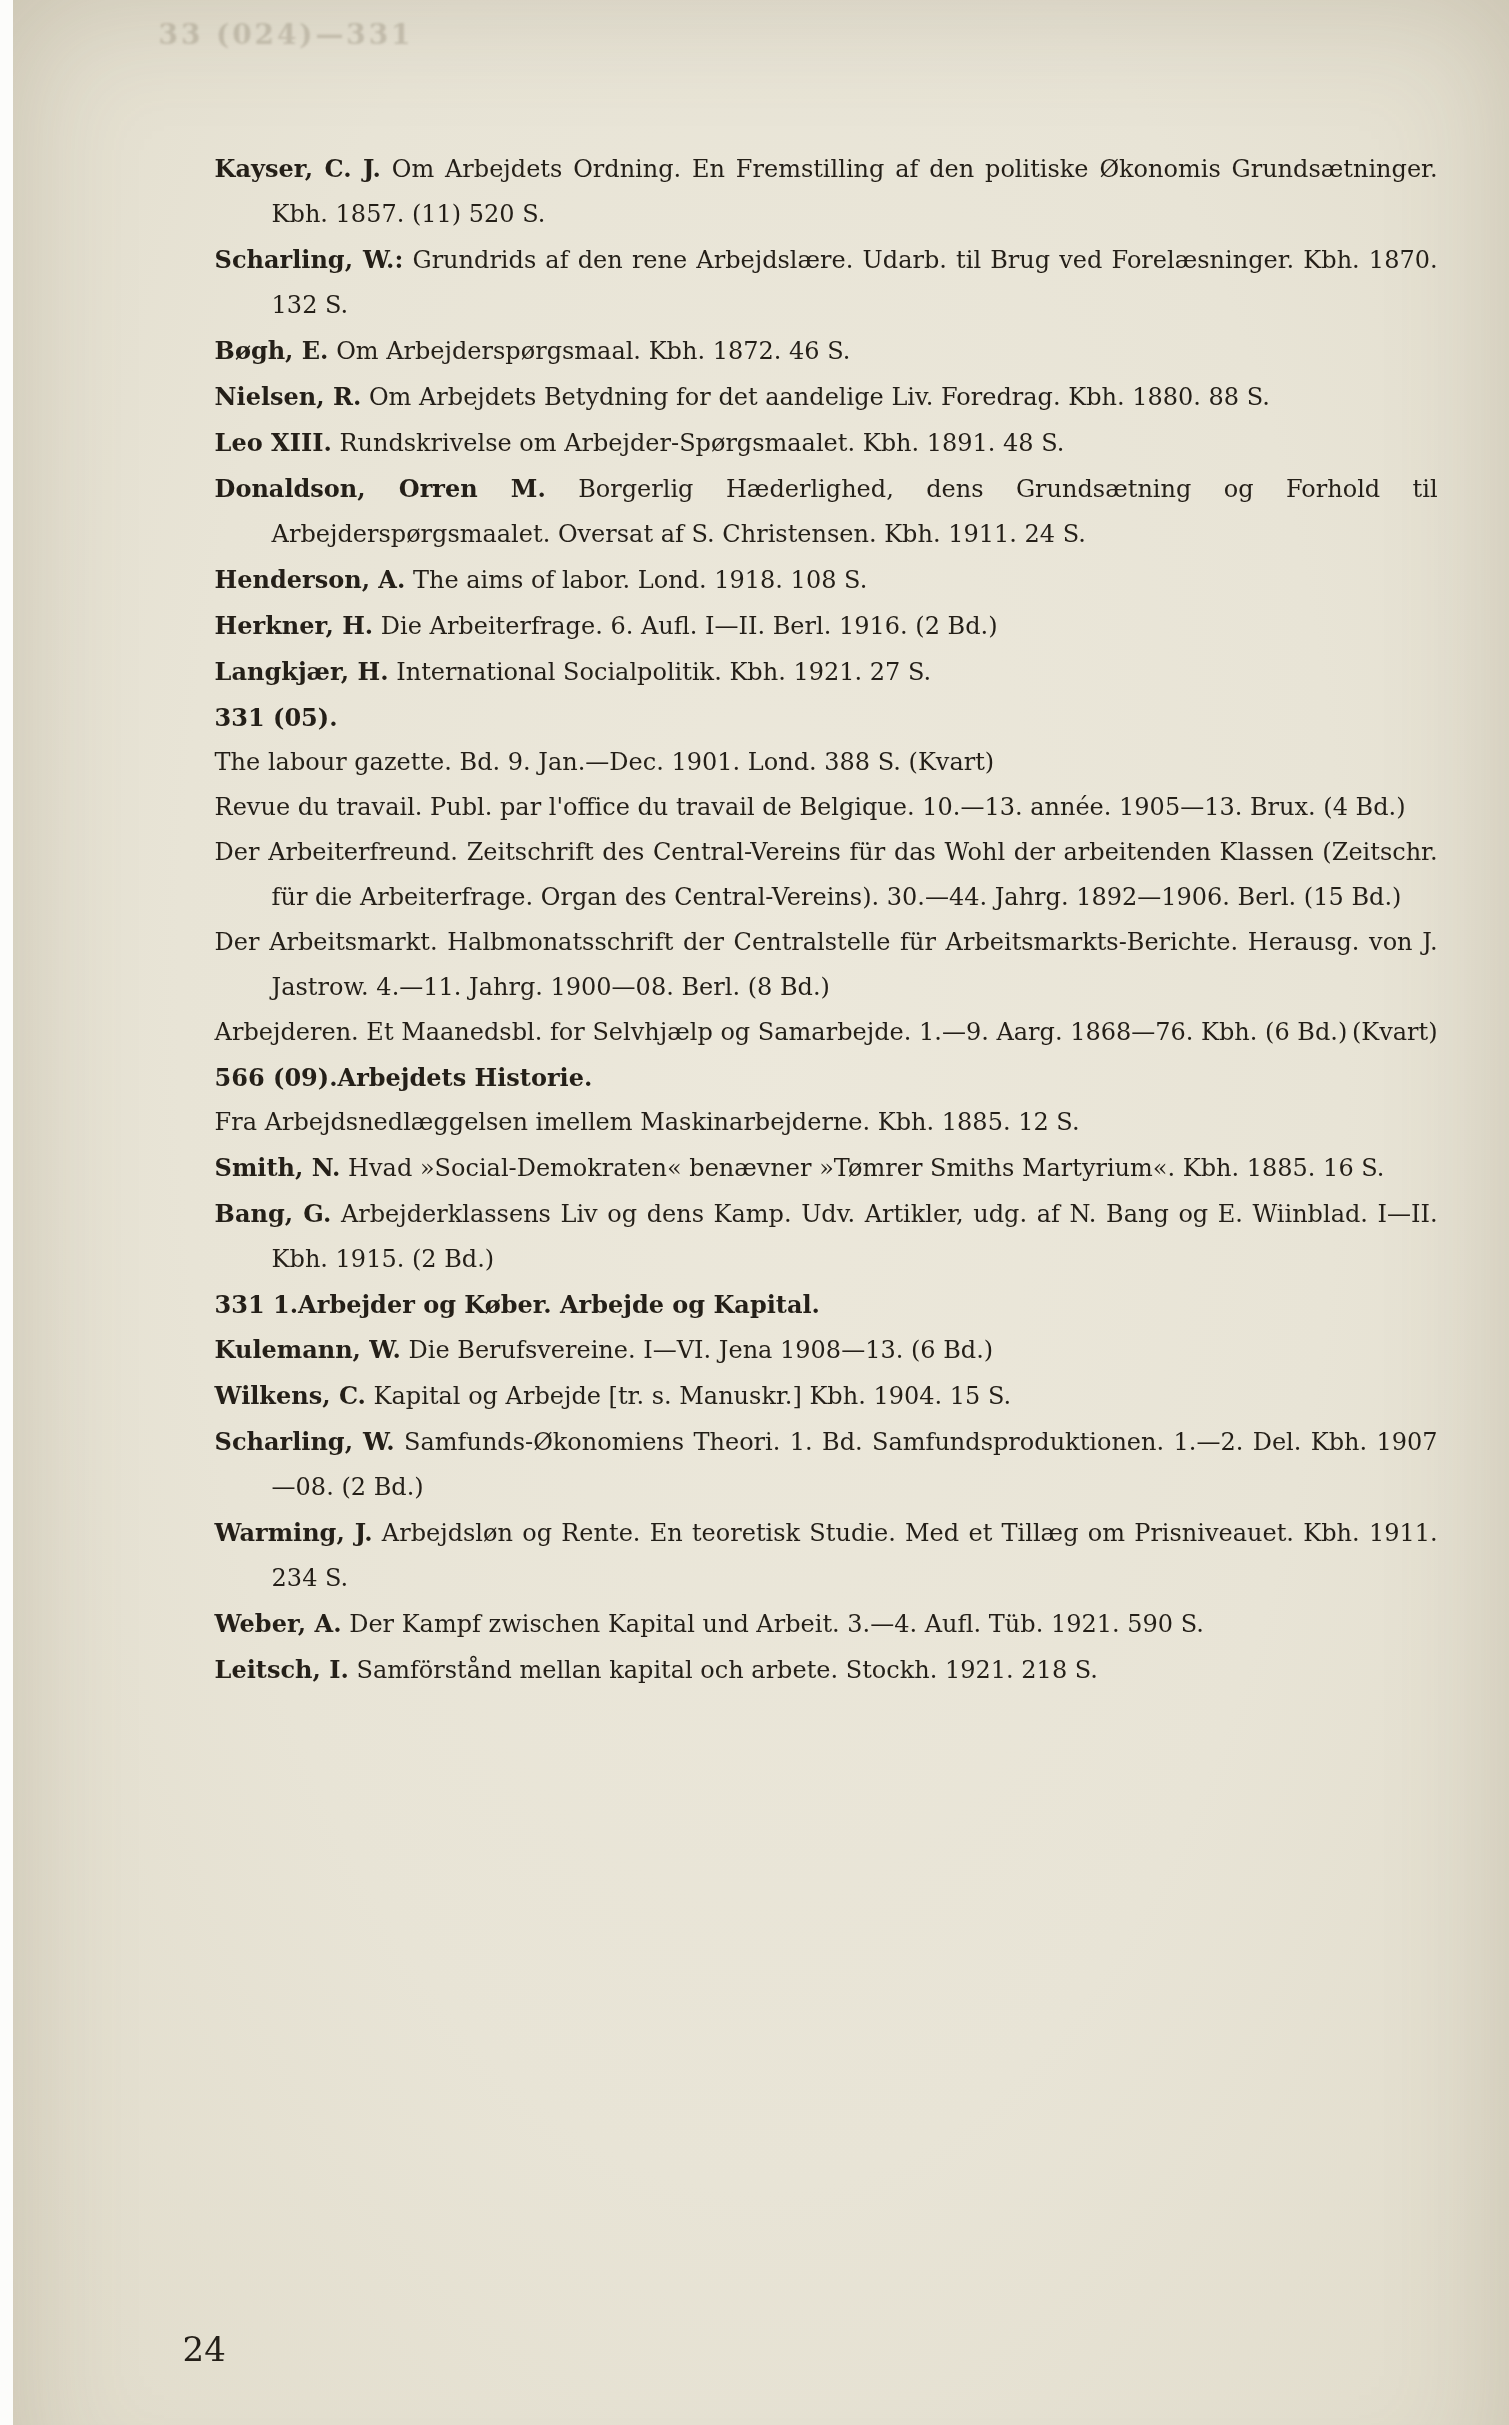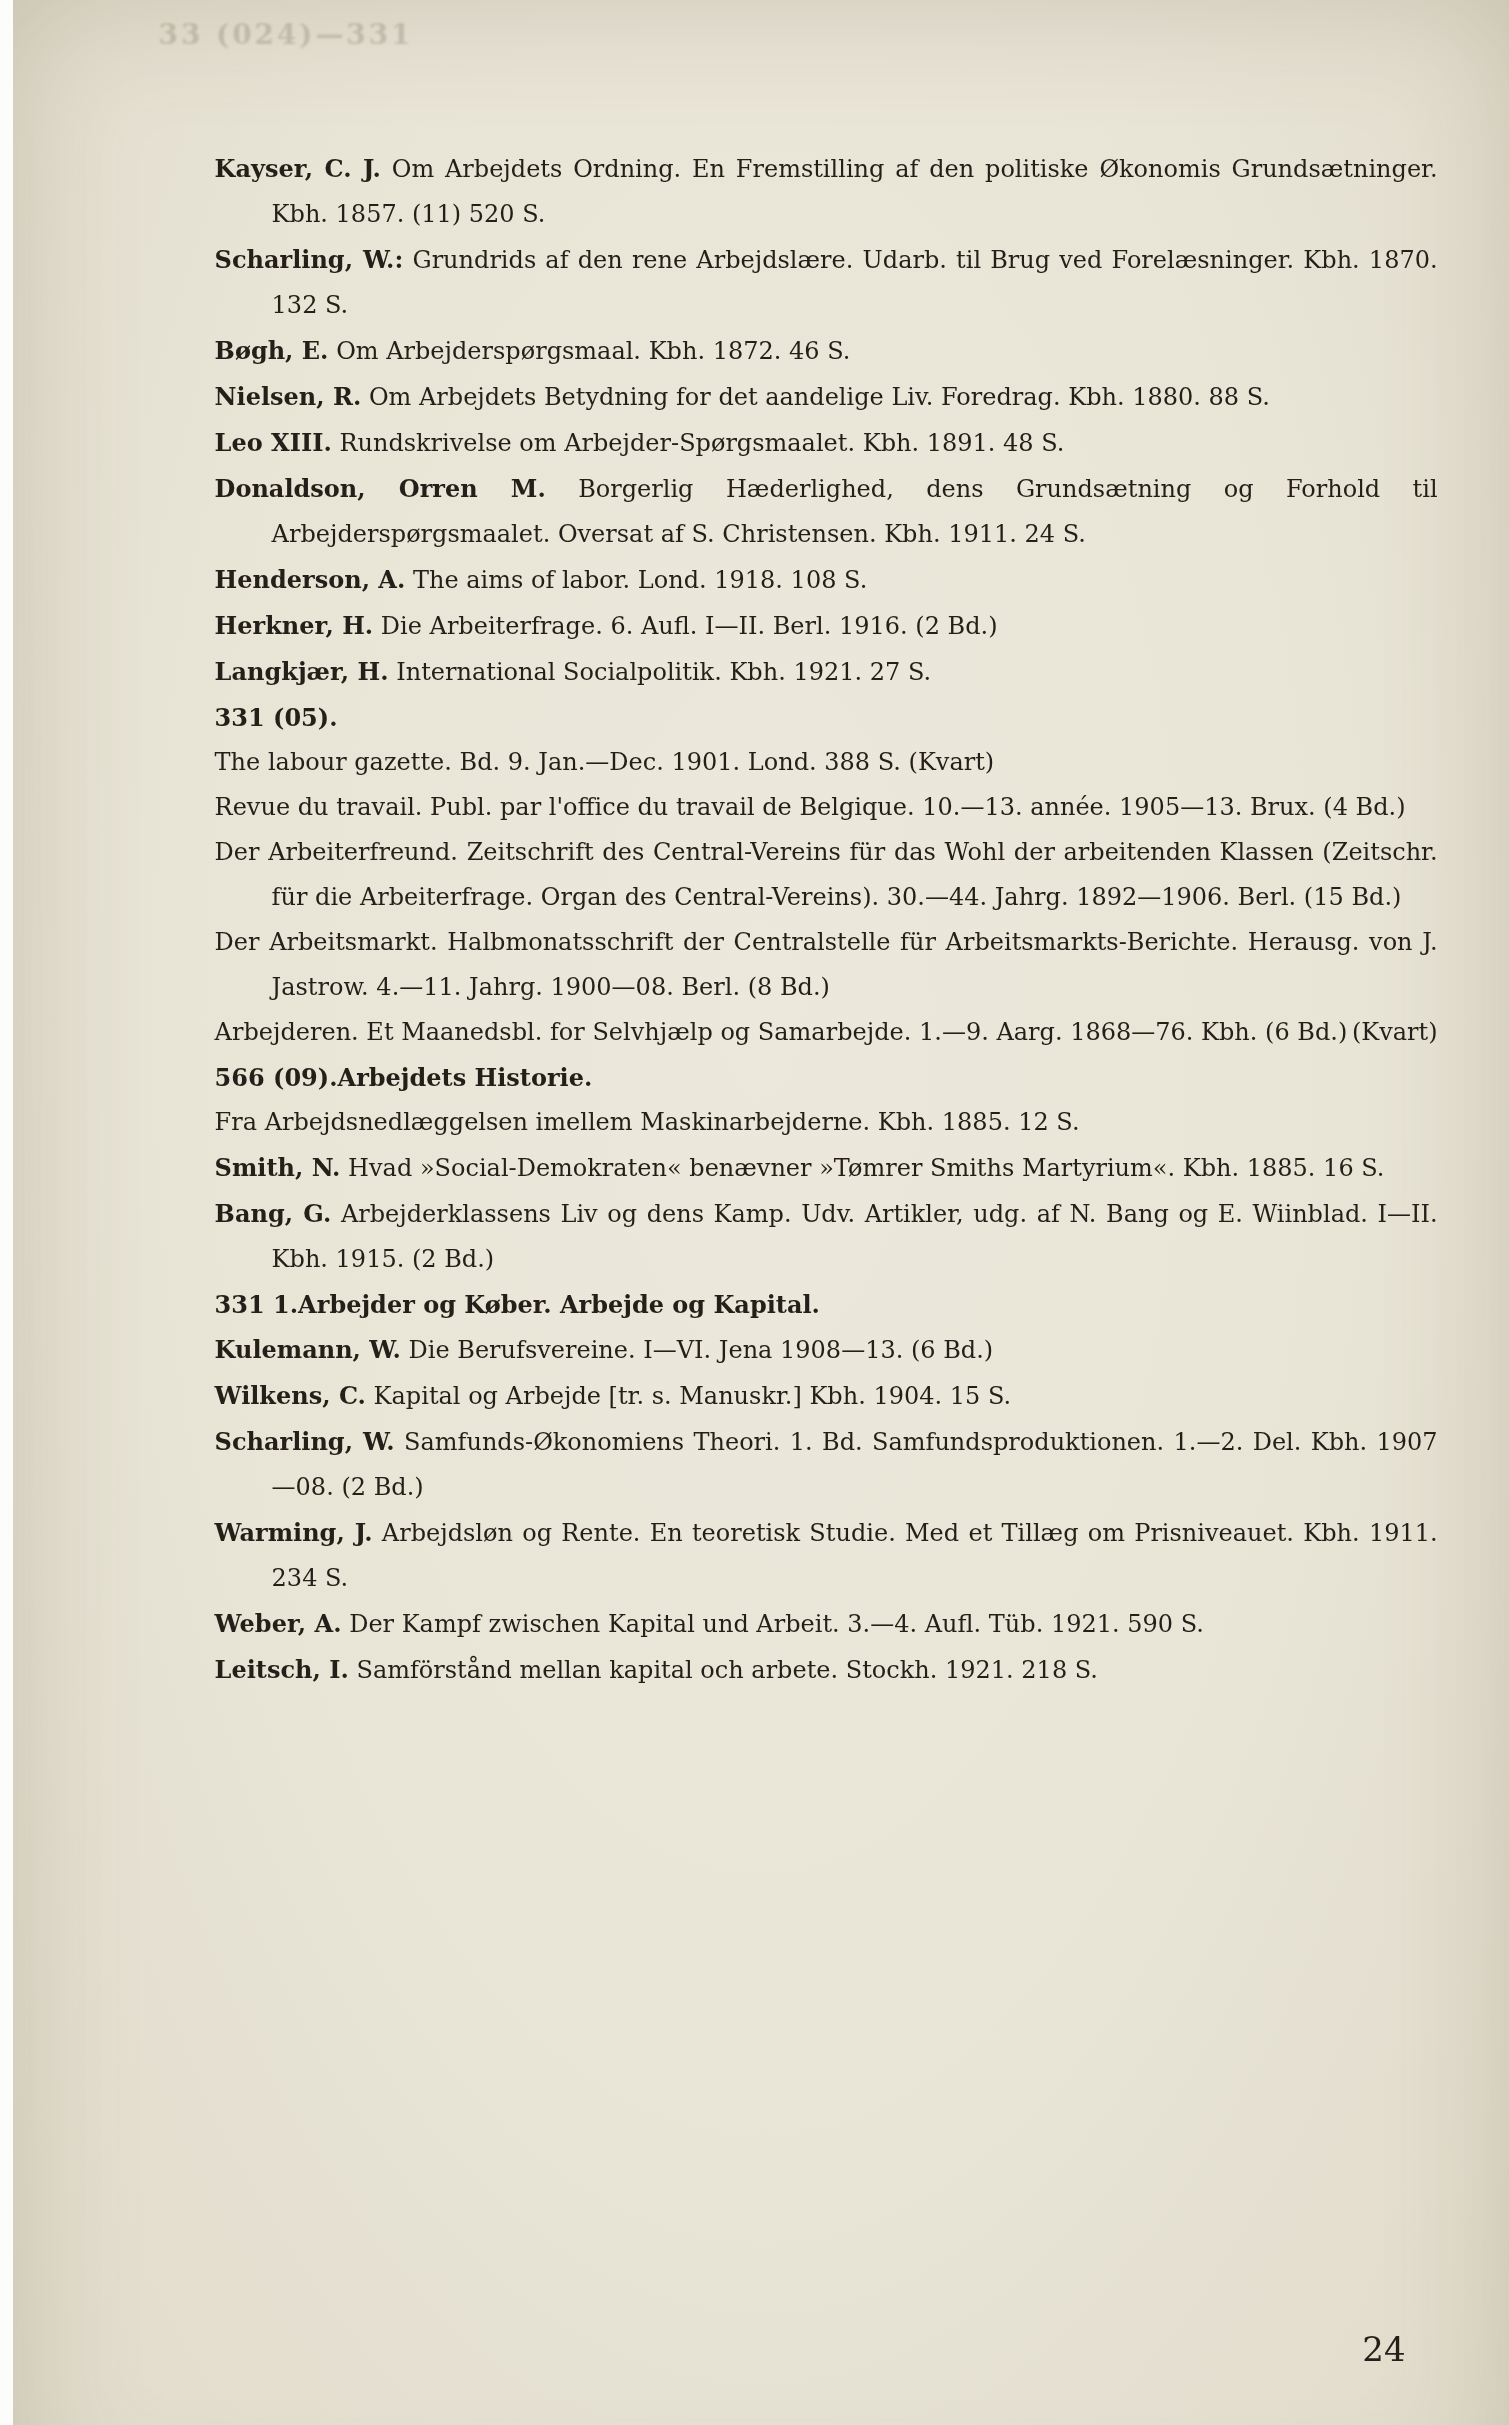--- a/index.html
+++ b/index.html
@@ -53,21 +53,21 @@
   p.section {
     margin: 0;
     display: flex;
     justify-content: flex-start;
     font-weight: bold;
   }
   .page-number {
     position: absolute;
     left: 170px; top: 2329px;
     width: 1223px;
-    text-align: right;
+    text-align: left;
     font-size: 34px;
     color: #241f18;
   }
 </style>
 </head>
 <body>
 
 <div class="page">
 
   <div class="ghost">33 (024)—331</div>

